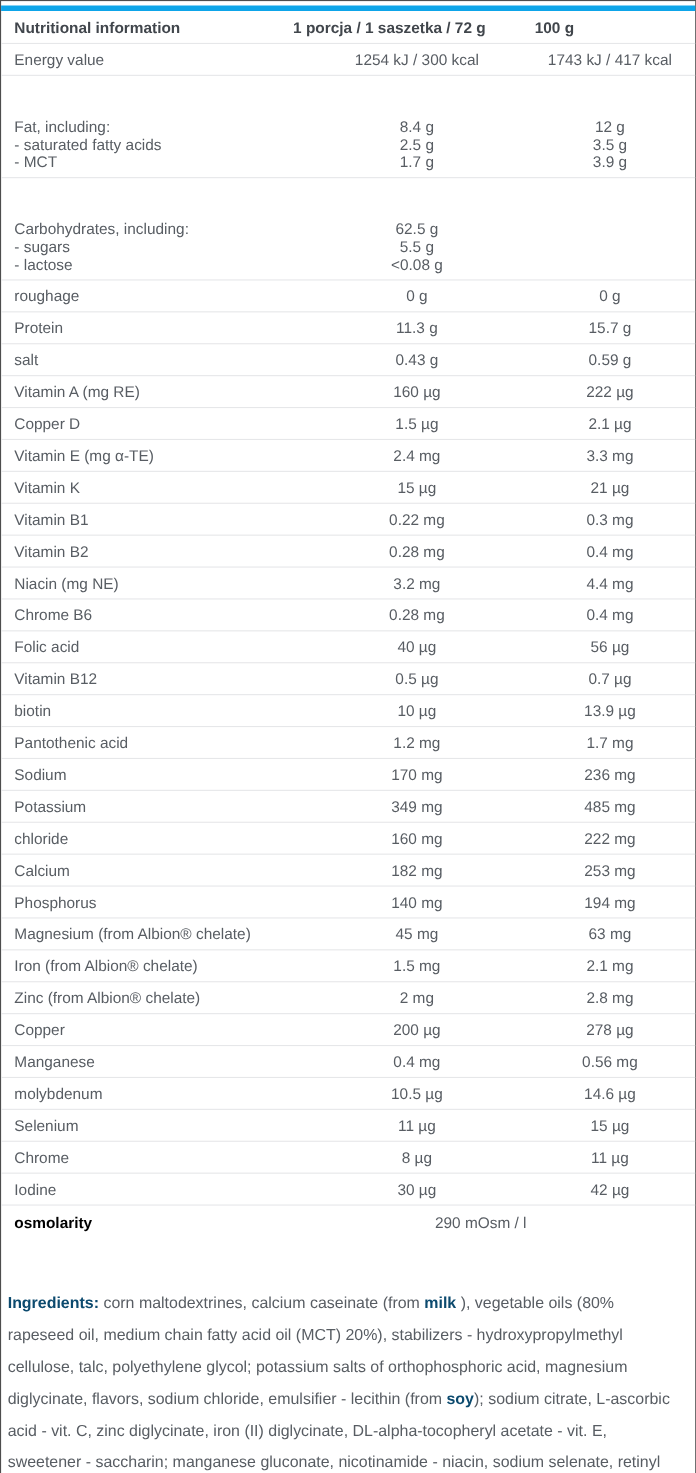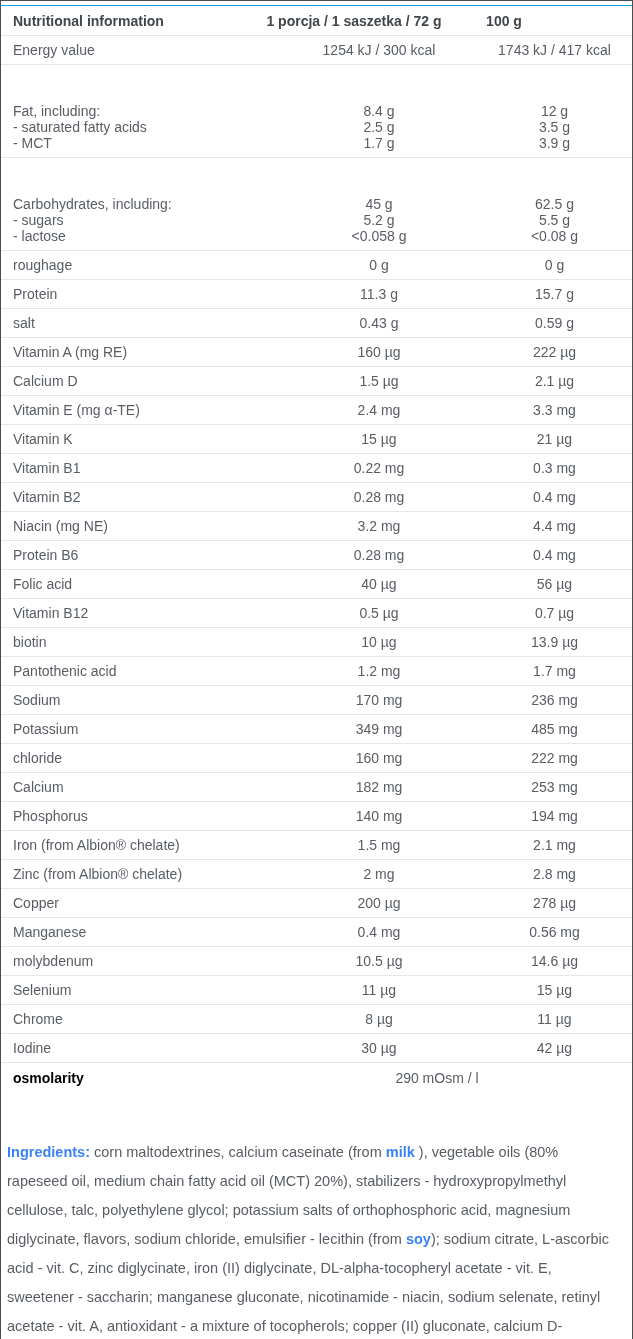--- a/index.html
+++ b/index.html
@@ -10,21 +10,21 @@
   }
   .page {
     width: 633px;
     min-height: 1339px;
     border: 1px solid #4d4d4d;
     background: #ffffff;
     padding-top: 4px;
   }
   .ntable {
     width: 100%;
-    border-top: 1px solid #0ea5e9;
+    border-top: 5px solid #0ea5e9;
     color: #585d63;
     font-size: 14px;
   }
   .nrow {
     display: grid;
     grid-template-columns: 280px 196px 155px;
     align-items: center;
     min-height: 29px;
     border-bottom: 1px solid #e6e7e9;
   }
@@ -45,21 +45,21 @@
   }
   .footer-row .cell-label { font-weight: bold; color: #000000; }
   .footer-row .cell-val { text-align: center; padding-right: 39px; }
   .ingredients {
     margin-top: 46px;
     padding: 0 10px 6px 6px;
     font-size: 14.5px;
     line-height: 29px;
     color: #585d63;
   }
-  .ingredients strong { color: #3b82f6; }
+  .ingredients strong { color: #0c4a6e; }
 </style>
 </head>
 <body>
 
 <div class="page">
 
   <div class="ntable">
 
     <div class="nrow header-row">
       <div class="cell-label">Nutritional information</div>
@@ -96,25 +96,20 @@
             <div>3.9 g</div>
           </div>
   </div>
         <div class="nrow multi">
     <div class="cell-label">
             <div>Carbohydrates, including:</div>
             <div>- sugars</div>
             <div>- lactose</div>
           </div>
     <div class="cell-val">
-            <div>45 g</div>
-            <div>5.2 g</div>
-            <div>&lt;0.058 g</div>
-          </div>
-    <div class="cell-val">
             <div>62.5 g</div>
             <div>5.5 g</div>
             <div>&lt;0.08 g</div>
           </div>
   </div>
         <div class="nrow">
     <div class="cell-label">
             <div>roughage</div>
           </div>
     <div class="cell-val">
@@ -152,21 +147,21 @@
           </div>
     <div class="cell-val">
             <div>160 µg</div>
           </div>
     <div class="cell-val">
             <div>222 µg</div>
           </div>
   </div>
         <div class="nrow">
     <div class="cell-label">
-            <div>Calcium D</div>
+            <div>Copper D</div>
           </div>
     <div class="cell-val">
             <div>1.5 µg</div>
           </div>
     <div class="cell-val">
             <div>2.1 µg</div>
           </div>
   </div>
         <div class="nrow">
     <div class="cell-label">
@@ -218,21 +213,21 @@
           </div>
     <div class="cell-val">
             <div>3.2 mg</div>
           </div>
     <div class="cell-val">
             <div>4.4 mg</div>
           </div>
   </div>
         <div class="nrow">
     <div class="cell-label">
-            <div>Protein B6</div>
+            <div>Chrome B6</div>
           </div>
     <div class="cell-val">
             <div>0.28 mg</div>
           </div>
     <div class="cell-val">
             <div>0.4 mg</div>
           </div>
   </div>
         <div class="nrow">
     <div class="cell-label">
@@ -324,20 +319,31 @@
   </div>
         <div class="nrow">
     <div class="cell-label">
             <div>Phosphorus</div>
           </div>
     <div class="cell-val">
             <div>140 mg</div>
           </div>
     <div class="cell-val">
             <div>194 mg</div>
+          </div>
+  </div>
+        <div class="nrow">
+    <div class="cell-label">
+            <div>Magnesium (from Albion® chelate)</div>
+          </div>
+    <div class="cell-val">
+            <div>45 mg</div>
+          </div>
+    <div class="cell-val">
+            <div>63 mg</div>
           </div>
   </div>
         <div class="nrow">
     <div class="cell-label">
             <div>Iron (from Albion® chelate)</div>
           </div>
     <div class="cell-val">
             <div>1.5 mg</div>
           </div>
     <div class="cell-val">

